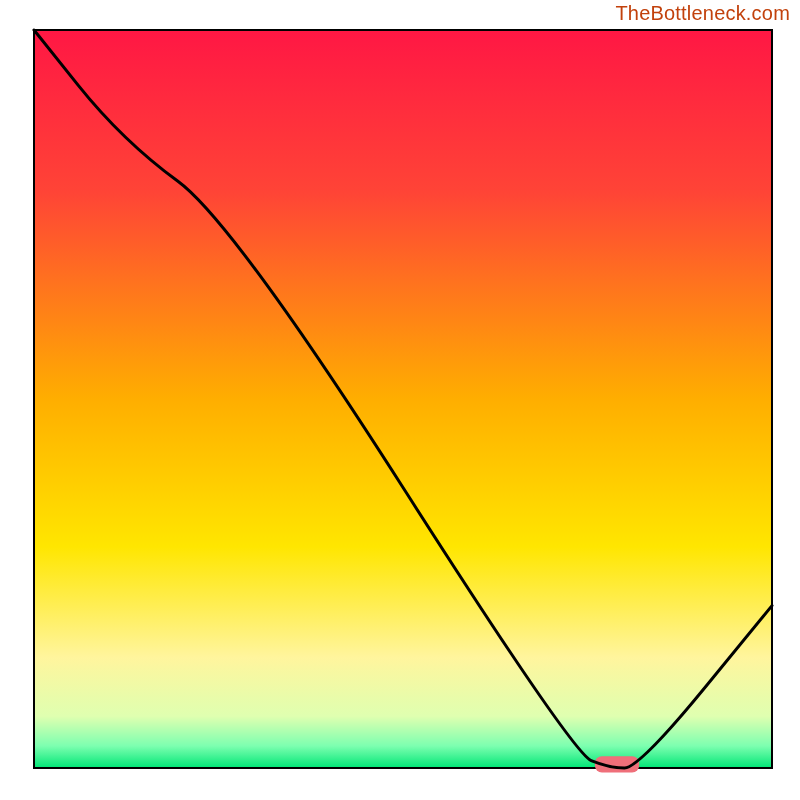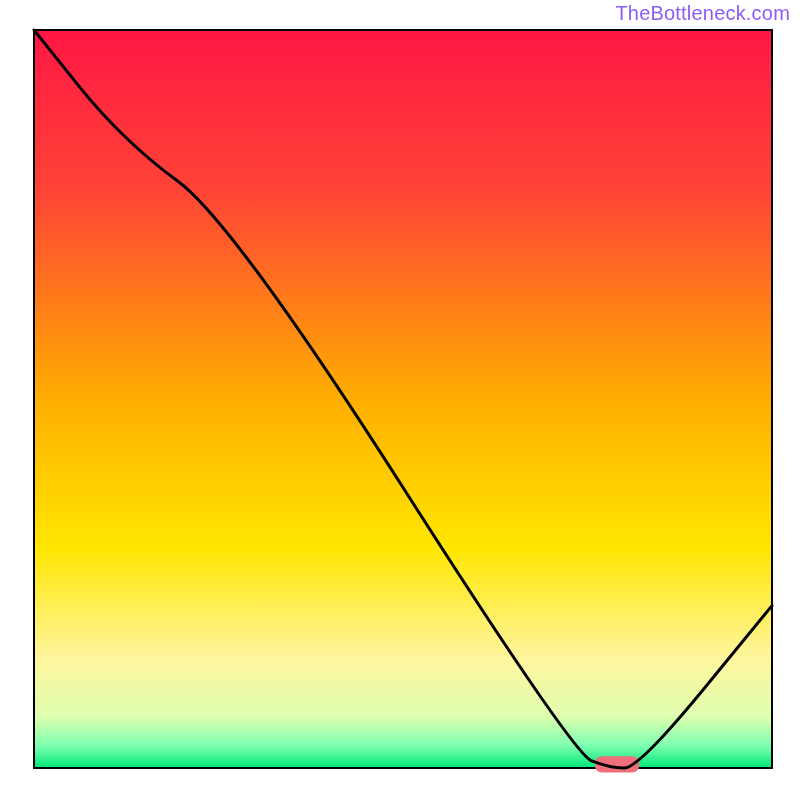--- a/index.html
+++ b/index.html
@@ -13,21 +13,21 @@
   }
   .page {
     position: relative;
     width: 800px;
     height: 800px;
   }
   .watermark {
     position: absolute;
     top: 2px;
     right: 10px;
-    color: #8b5cf6;
+    color: #c2410c;
     font-size: 20px;
     letter-spacing: 0.2px;
     z-index: 10;
     font-weight: 500;
   }
   svg {
     display: block;
   }
 </style>
 </head>

